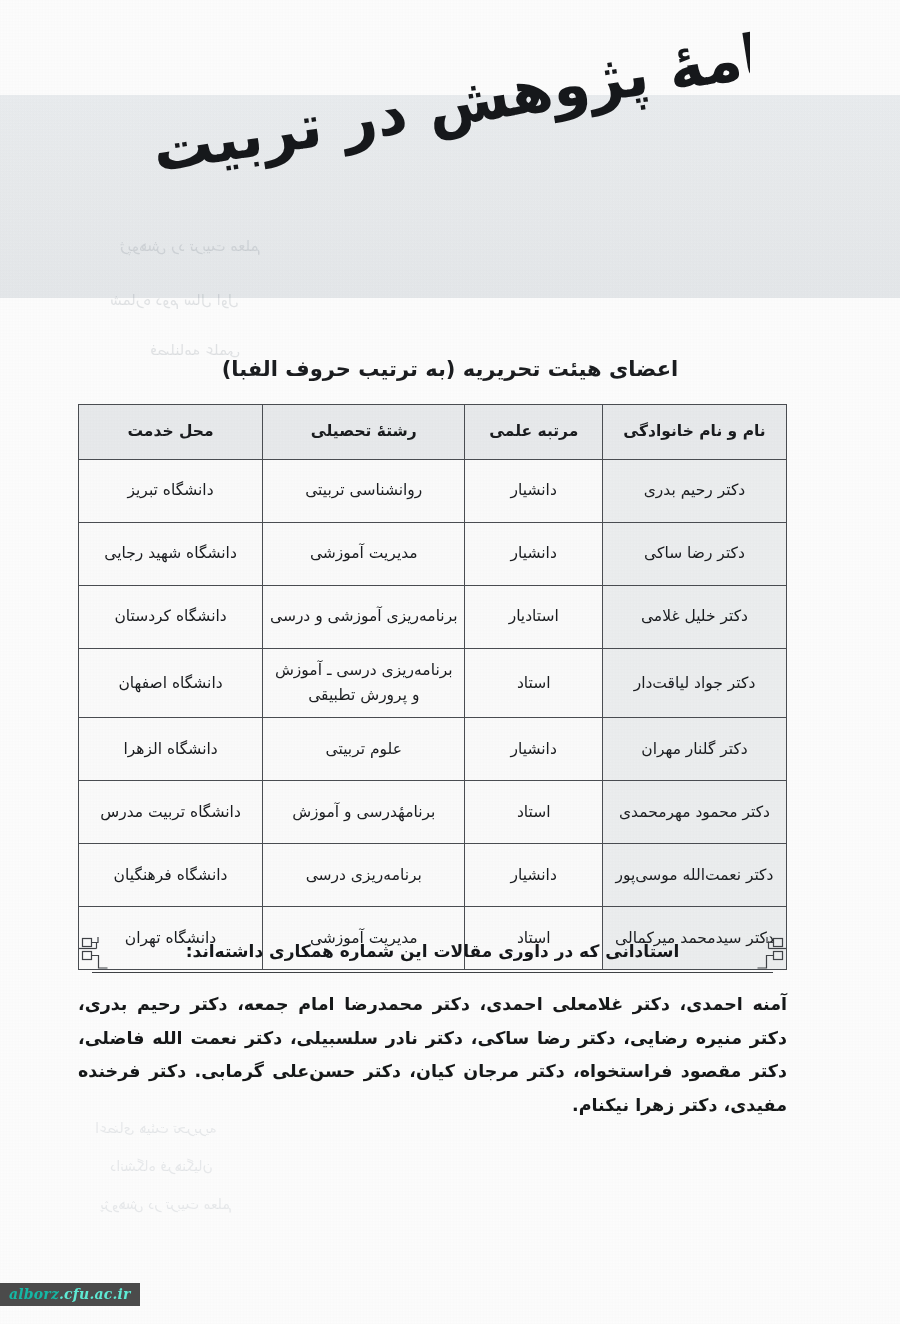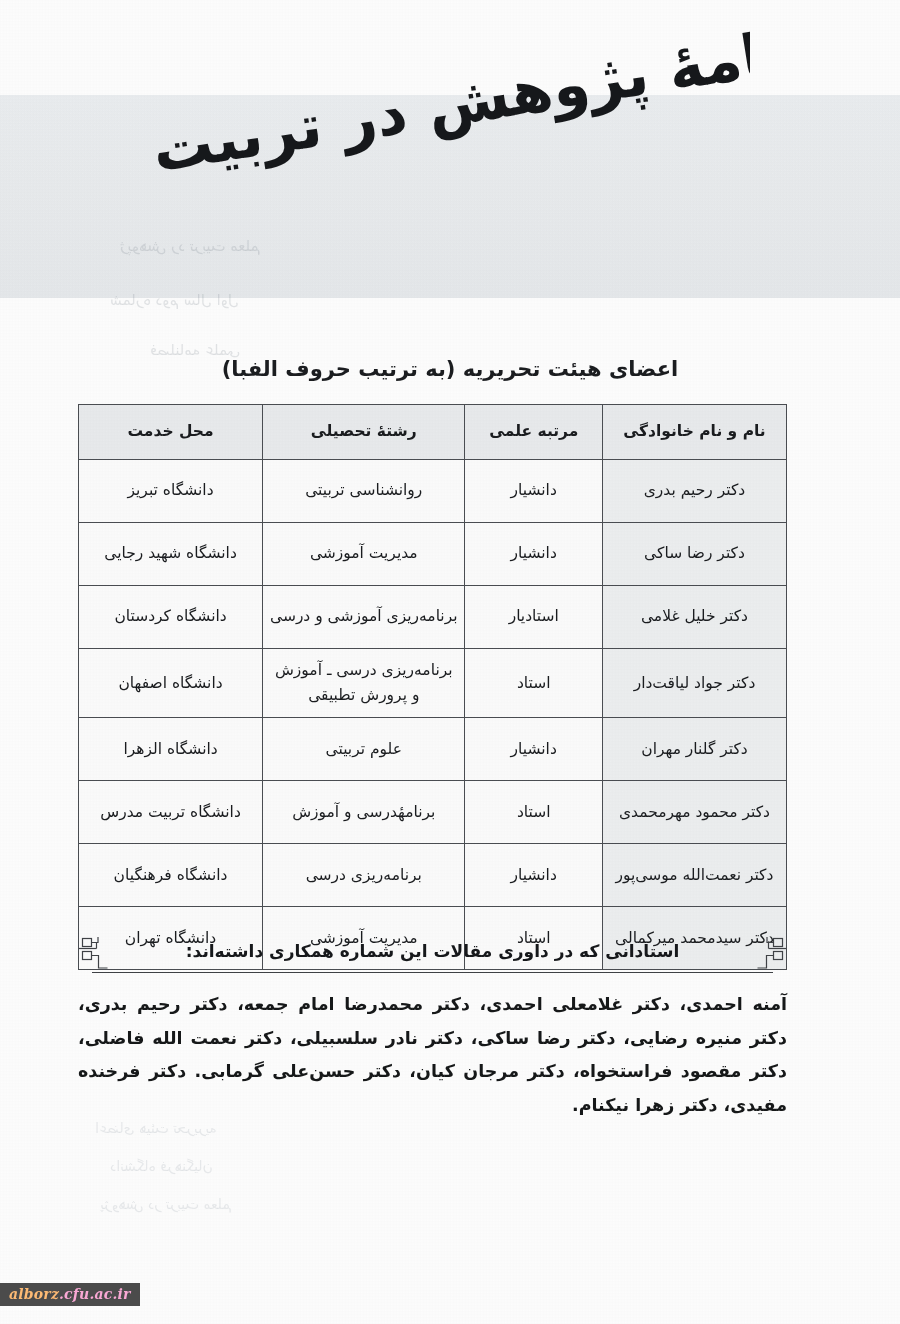--- a/index.html
+++ b/index.html
@@ -209,22 +209,22 @@
     padding: 4px 9px 4px 9px;
     direction: ltr;
     font-family: "DejaVu Serif", "Liberation Serif", serif;
     font-style: italic;
     font-weight: 700;
     font-size: 14px;
     letter-spacing: .2px;
     line-height: 1.1;
     z-index: 70;
   }
-  .wm-a { color: #fdba74; }
-  .wm-b { color: #f9a8d4; }
+  .wm-a { color: #14b8a6; }
+  .wm-b { color: #5eead4; }
 </style>
 </head>
 <body>
 
 <div class="page">
 
   <div class="masthead-band">
     <div class="bleed-ghost bleed-a">ژپوهش رد تربیت معلم</div>
     <div class="bleed-ghost bleed-b">شماره دوم سال اول</div>
     <div class="bleed-ghost bleed-c">فصلنامه علمی</div>

